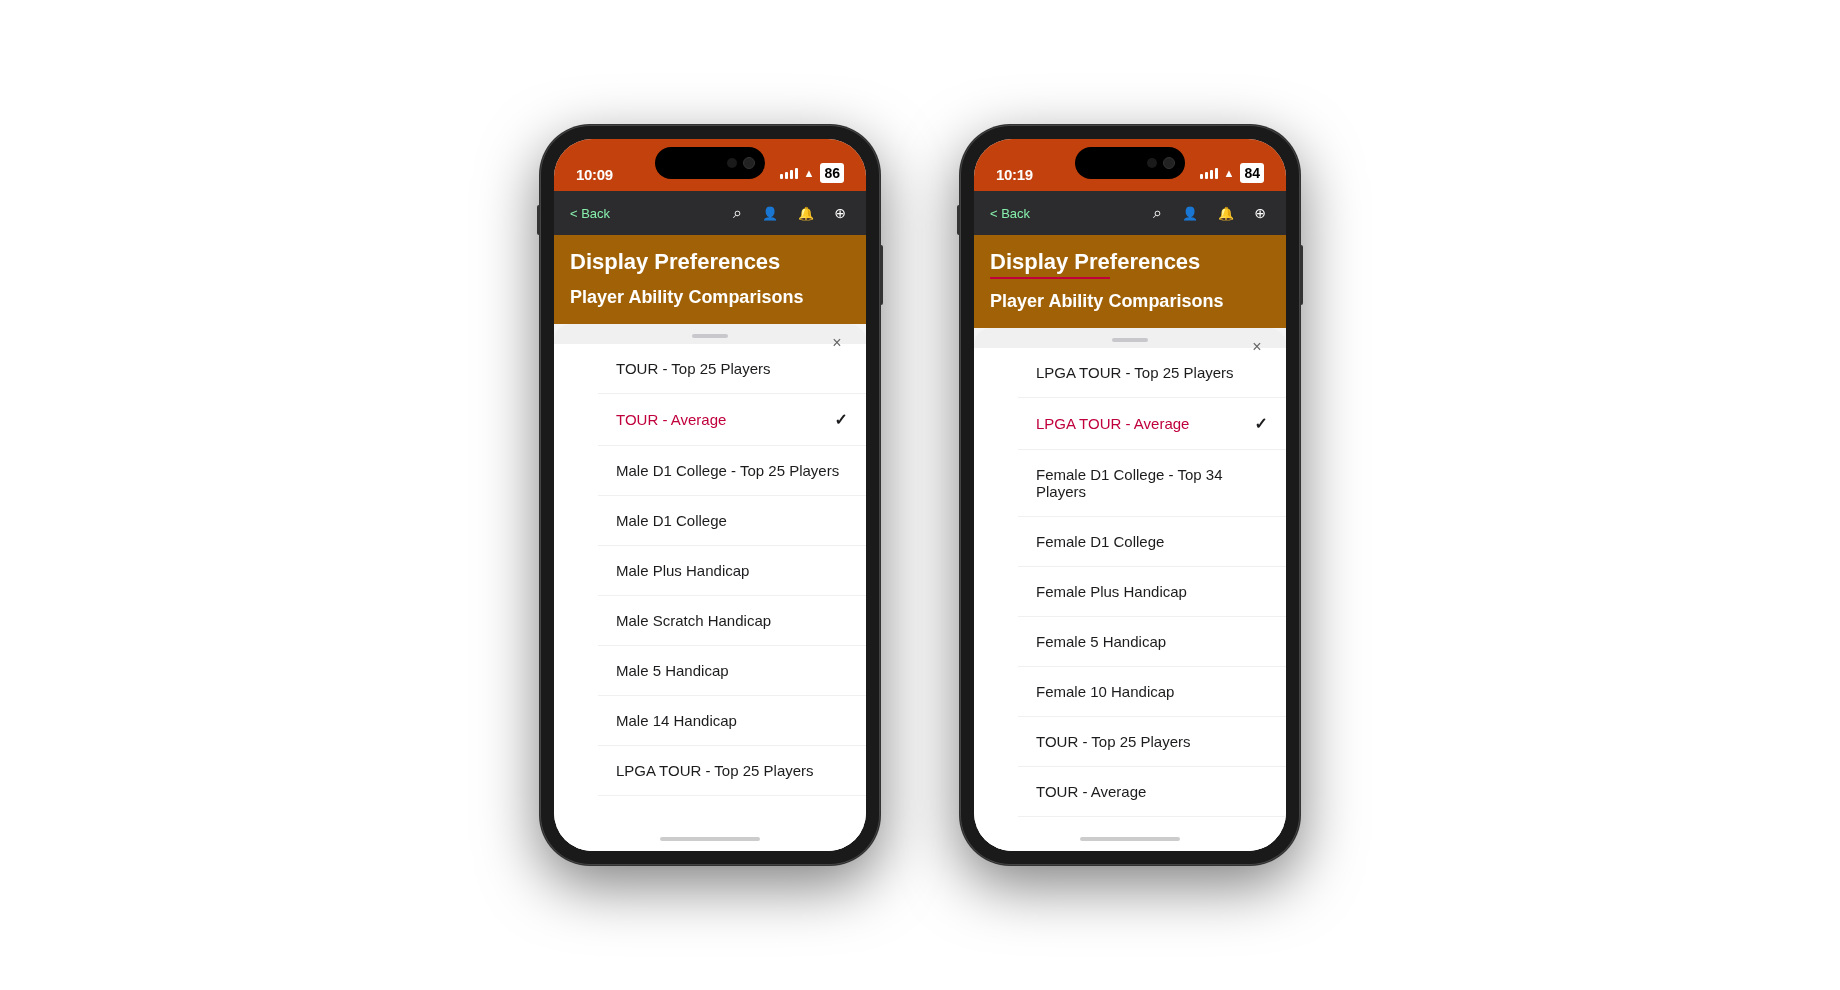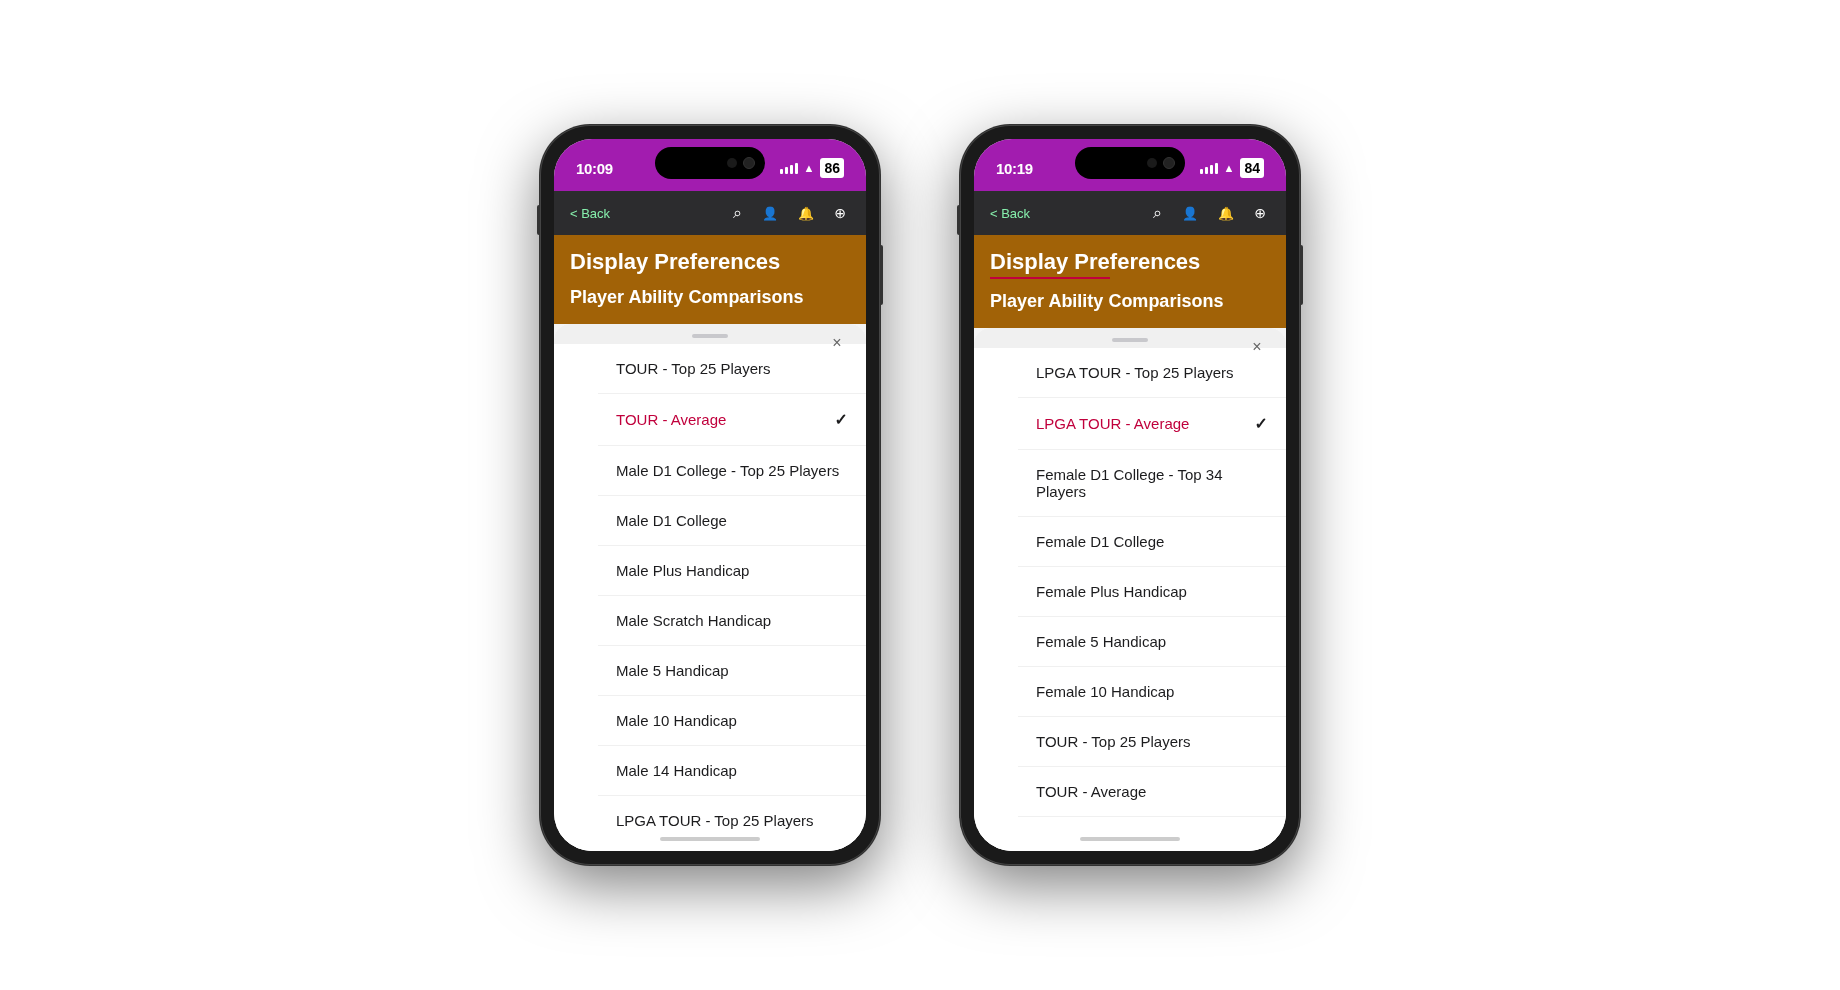--- a/index.html
+++ b/index.html
@@ -74,24 +74,24 @@
       height: 100%;
       background: #f5f5f5;
       border-radius: 38px;
       overflow: hidden;
       display: flex;
       flex-direction: column;
     }
 
     
     .status-bar {
-      background: #a21caf;
+      background: #c2410c;
       display: flex;
       justify-content: space-between;
-      align-items: center;
+      align-items: flex-end;
       padding: 14px 22px 8px 22px;
       height: 52px;
     }
 
     .status-time {
       color: #fff;
       font-size: 15px;
       font-weight: 600;
       letter-spacing: -0.3px;
     }
@@ -351,23 +351,20 @@
               <span class="list-item-label">Male D1 College</span>
             </div>
             <div class="list-item">
               <span class="list-item-label">Male Plus Handicap</span>
             </div>
             <div class="list-item">
               <span class="list-item-label">Male Scratch Handicap</span>
             </div>
             <div class="list-item">
               <span class="list-item-label">Male 5 Handicap</span>
-            </div>
-            <div class="list-item">
-              <span class="list-item-label">Male 10 Handicap</span>
             </div>
             <div class="list-item">
               <span class="list-item-label">Male 14 Handicap</span>
             </div>
             <div class="list-item">
               <span class="list-item-label">LPGA TOUR - Top 25 Players</span>
             </div>
           </div>
           <div class="home-indicator">
             <div class="home-bar"></div>

